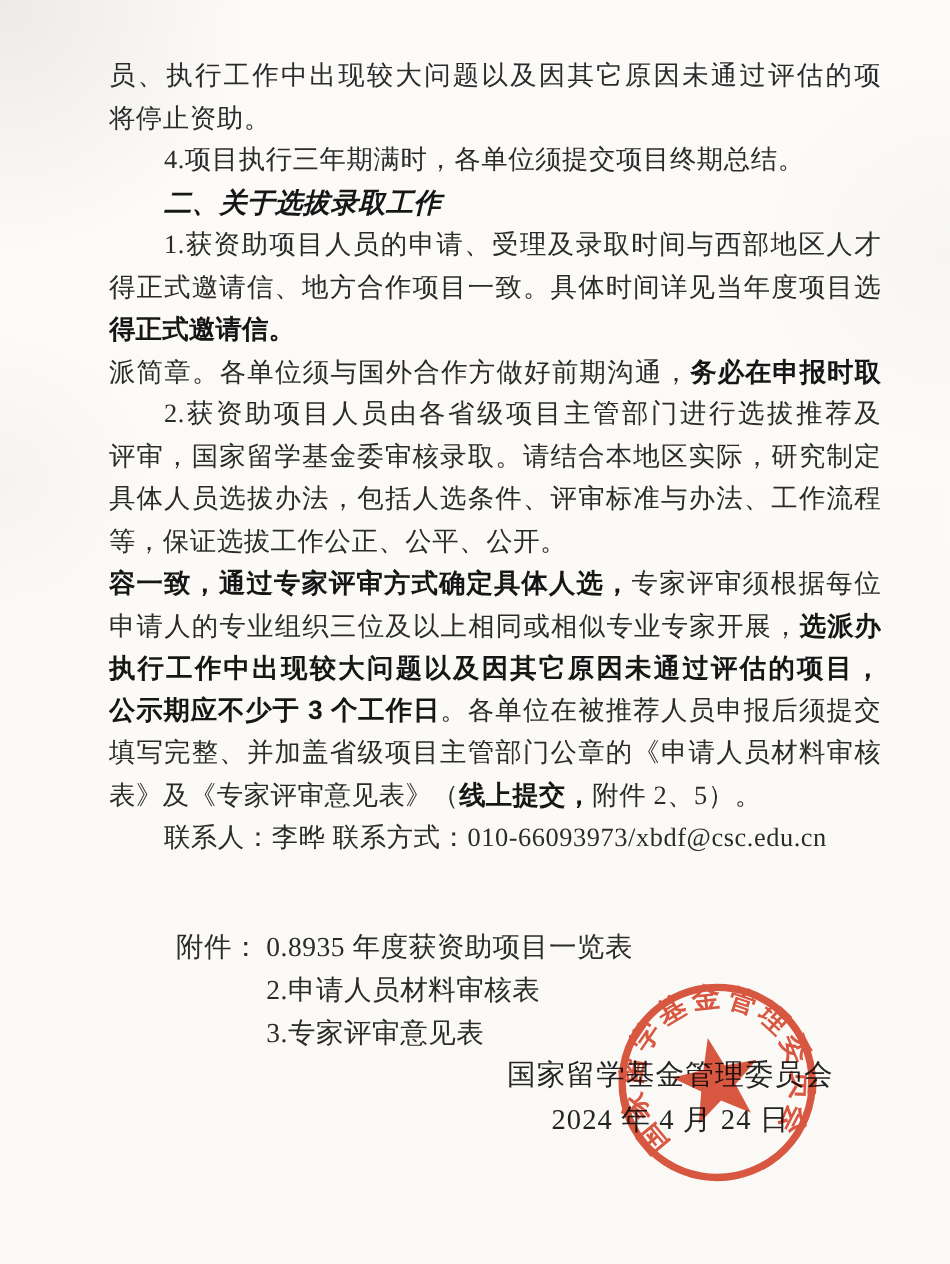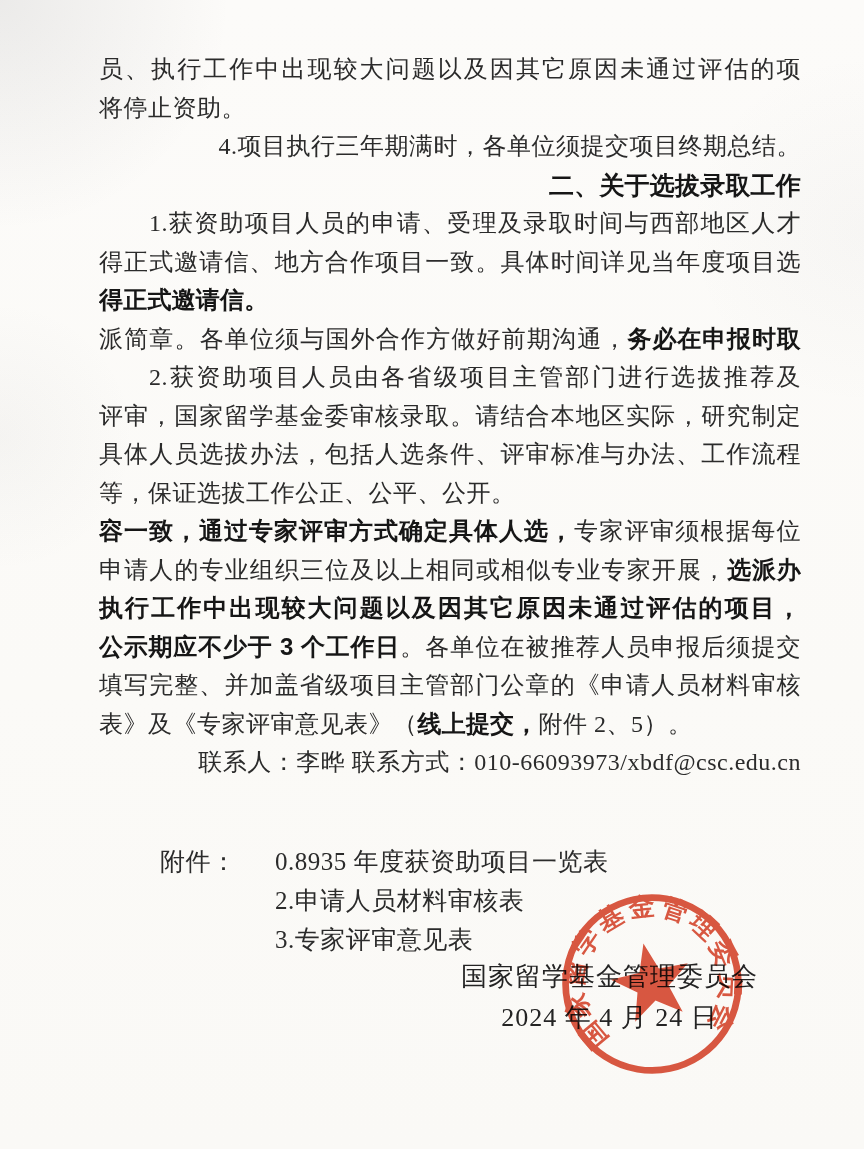--- a/index.html
+++ b/index.html
@@ -16,28 +16,28 @@
       radial-gradient(circle at 100% 20%, rgba(120,120,125,0.04), rgba(0,0,0,0) 14%),
       linear-gradient(180deg,#fcfbf9 0%,#fbfaf7 60%,#faf9f6 100%);
     color:#2b2b2b;
   }
   .body-text{
     position:absolute;left:99px;top:50px;width:702px;
     font-size:24px;line-height:38.5px;letter-spacing:0.5px;
   }
   .line{height:38.5px;overflow:hidden;}
   .line.just{text-align:justify;text-align-last:justify;}
-  .line.ind{text-indent:50px;text-align:right;}
+  .line.ind{text-indent:50px;}
   .b{font-weight:700;color:#161616;font-family:"Liberation Sans","DejaVu Sans",sans-serif;letter-spacing:0.2px;}
-  .heading .b{font-size:25px;}
+  .heading .b{font-size:25px;font-style:italic;}
   .attachments{
     position:absolute;left:160px;top:842px;
     font-size:25px;line-height:39px;letter-spacing:0.5px;
   }
-  .att-row{display:flex;gap:33px;}
+  .att-row{display:flex;}
   .att-label{display:inline-block;width:82px;flex:0 0 82px;}
   .signature{
     position:absolute;right:106px;top:956px;
     text-align:center;font-size:26px;line-height:41px;letter-spacing:1px;
     color:#242424;
   }
   .seal{
     position:absolute;left:556px;top:888px;width:192px;height:192px;
     transform:rotate(-12deg);
     mix-blend-mode:multiply;opacity:0.9;

